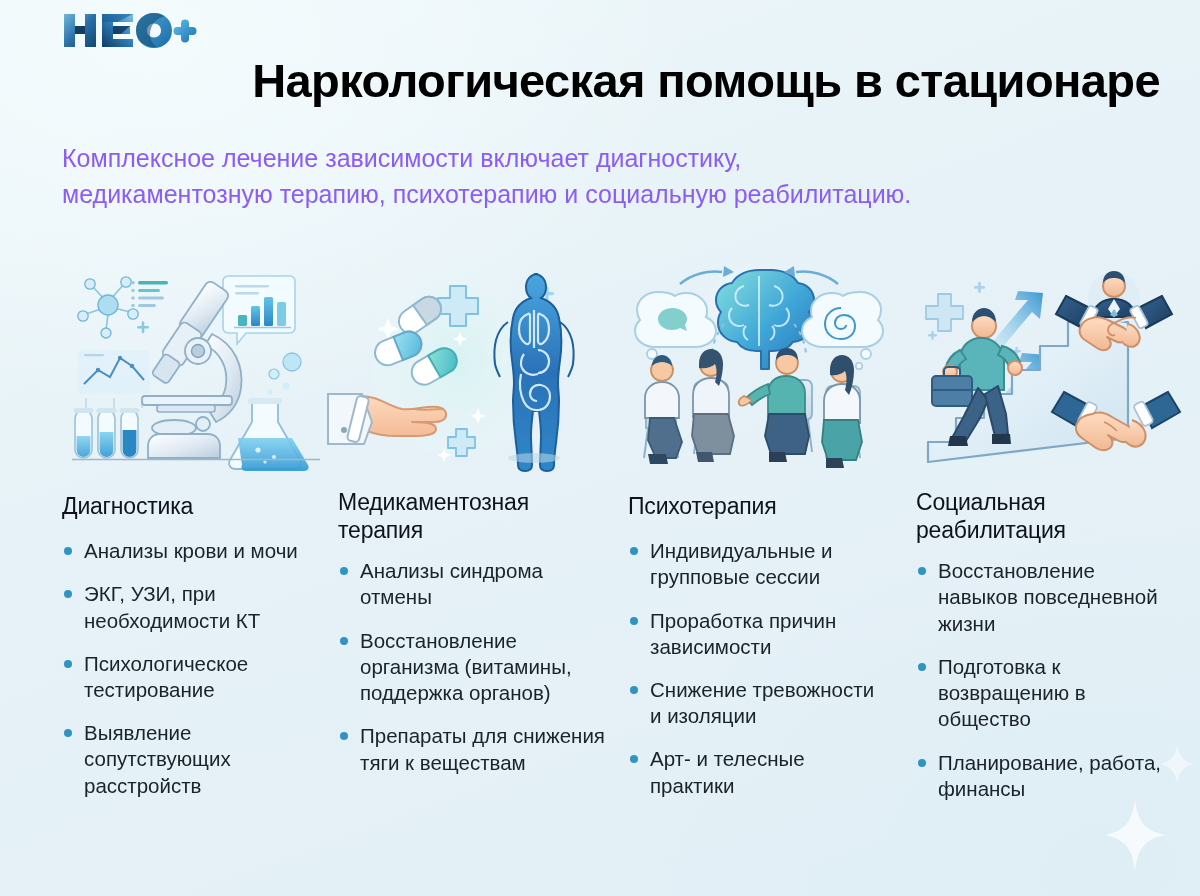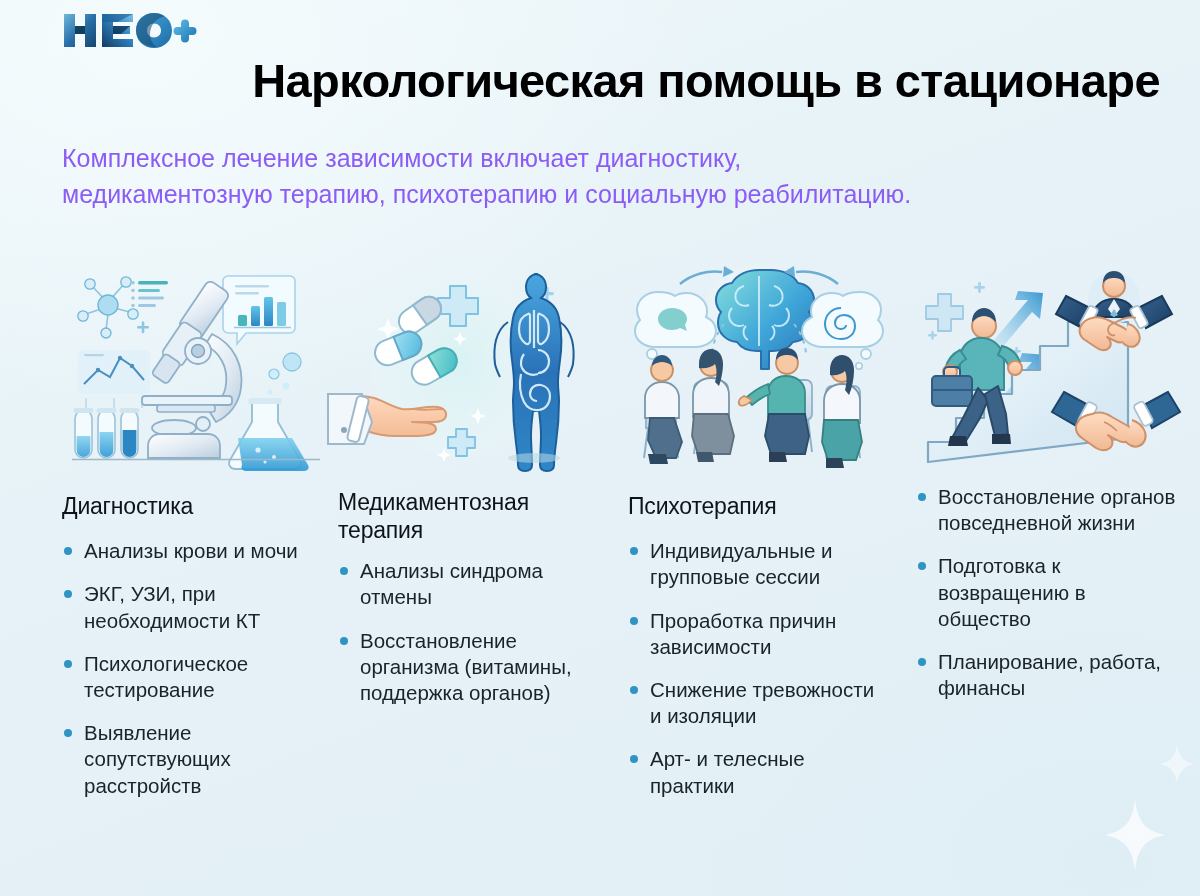--- a/index.html
+++ b/index.html
@@ -338,20 +338,21 @@
             <path d="M183 112c-2 10-1 20 3 28 3 6 9 9 15 8 7-1 11-7 11-14 0-6-4-10-9-11-6-1-11 3-11 9 0 4 3 7 7 7"></path>
           </g>
           <ellipse cx="196" cy="196" rx="26" ry="5" fill="#b9d8ea" opacity="0.55"></ellipse>
         </g>
       </svg>
     </div>
     <div class="col-title">Медикаментозная терапия</div>
     <ul class="bullets">
       <li>Анализы синдрома отмены</li>
       <li>Восстановление организма (витамины, поддержка органов)</li>
+      <li>Препараты для снижения тяги к веществам</li>
     </ul>
   </div>
 
   <div class="col c2">
     <div class="art">
       <svg viewBox="0 0 262 208">
         <defs>
           <linearGradient id="p_brain" x1="0" y1="0" x2="1" y2="1">
             <stop offset="0" stop-color="#86e0dc"></stop>
               <stop offset="0.55" stop-color="#3fa6d8"></stop>
@@ -572,22 +573,23 @@
           <path d="M148 130l26 14-10 22-28-16z" fill="#2f6794" stroke="#1c4369" stroke-width="2"></path>
           <path d="M252 130l-26 14 10 22 28-16z" fill="#2f6794" stroke="#1c4369" stroke-width="2"></path>
           <rect x="166" y="140" width="11" height="24" rx="3.5" transform="rotate(28 171 152)" fill="#ffffff" stroke="#a8c2d4" stroke-width="1.8"></rect>
           <rect x="222" y="140" width="11" height="24" rx="3.5" transform="rotate(-28 227 152)" fill="#ffffff" stroke="#a8c2d4" stroke-width="1.8"></rect>
           <path d="M176 152c7-3 14-1 20 3l16 9c6 3 7 9 3 13-3 4-9 4-14 1l-9-5c5 4 6 9 2 13-4 3-9 3-14 0l-14-10c-6-4-8-11-4-16 2-5 8-7 14-8z" fill="url(#s_skin)" stroke="#cf9069" stroke-width="2" stroke-linejoin="round"></path>
           <path d="M216 158c6 2 11 6 13 12 2 6-1 12-6 14-5 2-11-1-14-5" fill="url(#s_skin)" stroke="#cf9069" stroke-width="2"></path>
           <path d="M188 160c5 2 9 5 13 9" fill="none" stroke="#cf9069" stroke-width="1.7"></path>
         </g>
       </svg>
     </div>
+    <div class="col-title">Социальная реабилитация</div>
     <ul class="bullets">
-      <li>Восстановление органов повседневной жизни</li>
+      <li>Восстановление навыков повседневной жизни</li>
       <li>Подготовка к возвращению в общество</li>
       <li>Планирование, работа, финансы</li>
     </ul>
   </div>
 </div>
 
 <div class="sparkle" style="left:1105px; top:800px;">
   <svg width="60" height="70" viewBox="0 0 60 70">
     <path d="M30 0c3 20 8 30 30 35-22 5-27 15-30 35-3-20-8-30-30-35 22-5 27-15 30-35z" fill="#ffffff" opacity="0.72"></path>
   </svg>

